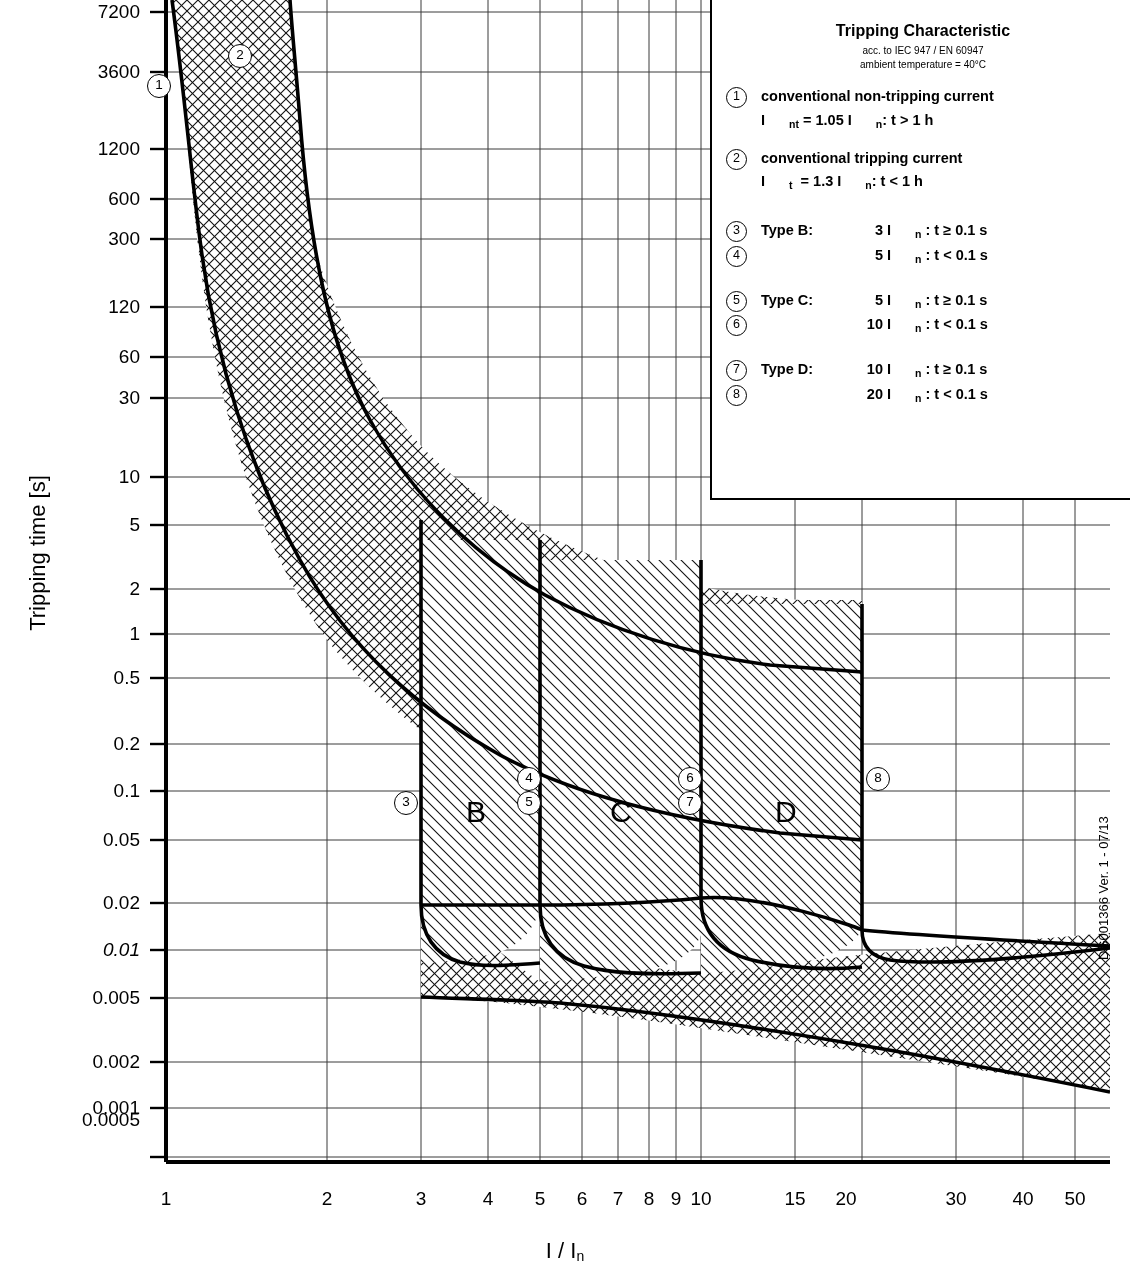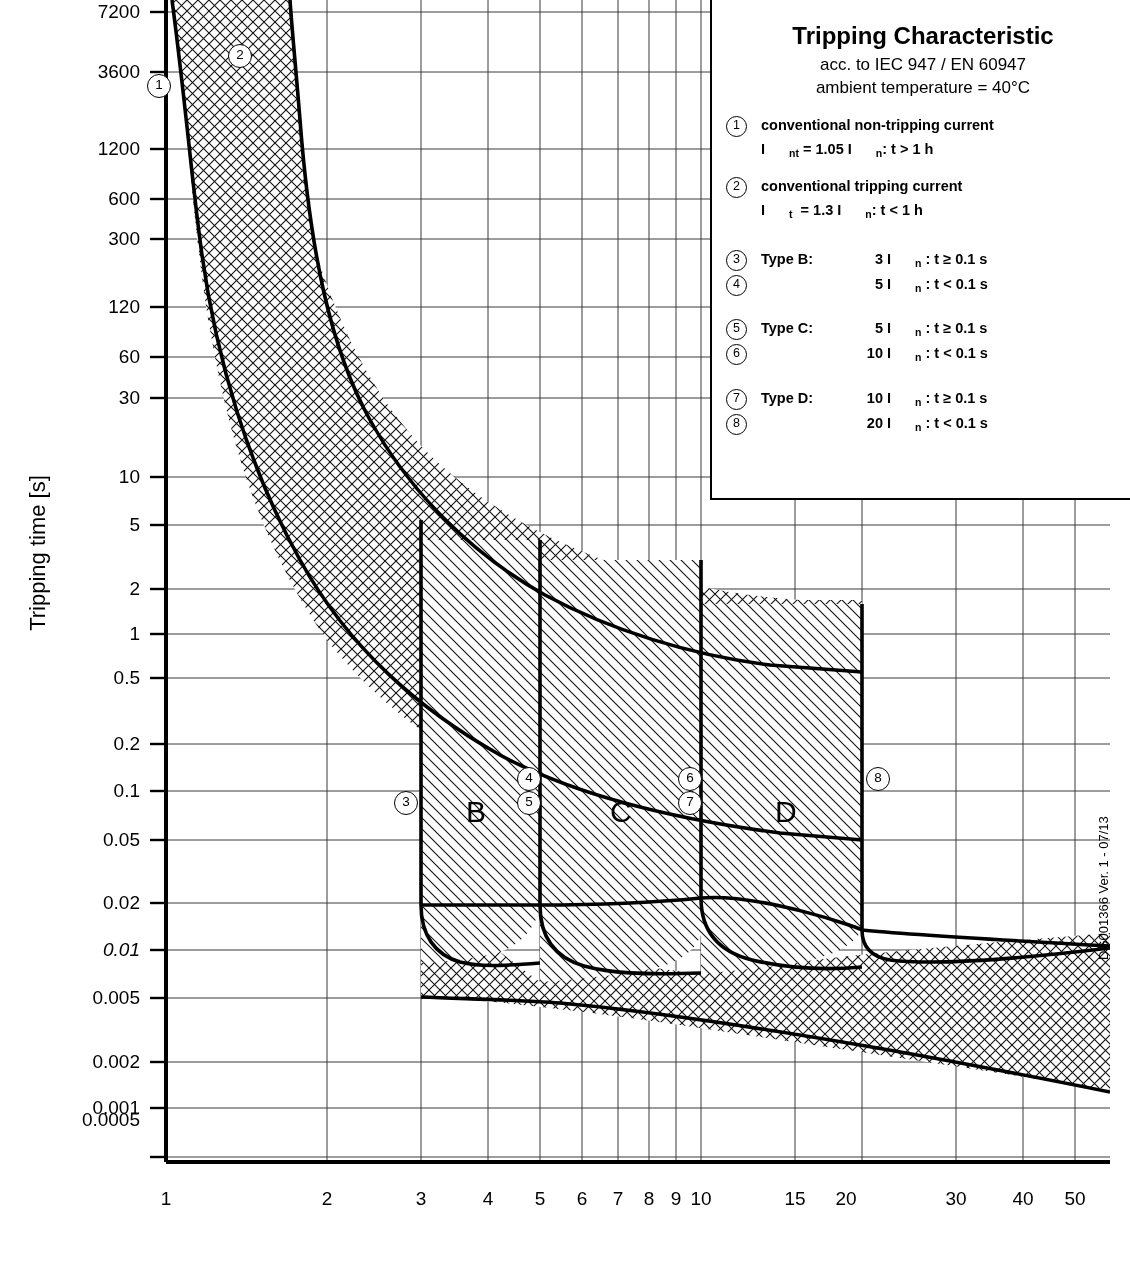--- a/index.html
+++ b/index.html
@@ -47,22 +47,22 @@
   #legend{
     position:absolute;
     left:710px; top:0px;
     width:420px; height:500px;
     background:#fff;
     border-left:2px solid #000;
     border-bottom:2px solid #000;
     box-sizing:border-box;
     padding:16px 10px 10px 14px;
   }
-  #legend .title{font-size:24px;font-weight:bold;text-align:center;margin:6px 0 4px 0;}
-  #legend .sub{font-size:17px;text-align:center;line-height:1.35;}
+  #legend .title{font-size:16px;font-weight:bold;text-align:center;margin:6px 0 4px 0;}
+  #legend .sub{font-size:10px;text-align:center;line-height:1.35;}
   .legrow{display:flex;align-items:flex-start;margin-top:15px;}
   .legrow.tight{margin-top:2px;}
   .badge{
     flex:0 0 auto;
     width:19px;height:19px;border-radius:50%;
     border:1.6px solid #000;background:#fff;
     font-size:12.5px;line-height:17px;text-align:center;
     margin-right:14px;margin-top:1px;
   }
   .legtxt{font-size:14.5px;line-height:1.5;font-weight:bold;}
@@ -315,20 +315,21 @@
   <div class="xtick" style="left:649px;">8</div>
   <div class="xtick" style="left:676px;">9</div>
   <div class="xtick" style="left:701px;">10</div>
   <div class="xtick" style="left:795px;">15</div>
   <div class="xtick" style="left:846px;">20</div>
   <div class="xtick" style="left:956px;">30</div>
   <div class="xtick" style="left:1023px;">40</div>
   <div class="xtick" style="left:1075px;">50</div>
 
   <div class="ylabel-axis">Tripping time [s]</div>
+  <div class="xlabel-axis"><span>I / I</span><span class="sub">n</span></div>
 
   <div class="cbadge" style="left:147px;top:74px;">1</div>
   <div class="cbadge" style="left:228px;top:44px;">2</div>
   <div class="cbadge" style="left:394px;top:791px;">3</div>
   <div class="cbadge" style="left:517px;top:767px;">4</div>
   <div class="cbadge" style="left:517px;top:791px;">5</div>
   <div class="cbadge" style="left:678px;top:767px;">6</div>
   <div class="cbadge" style="left:678px;top:791px;">7</div>
   <div class="cbadge" style="left:866px;top:767px;">8</div>
 

